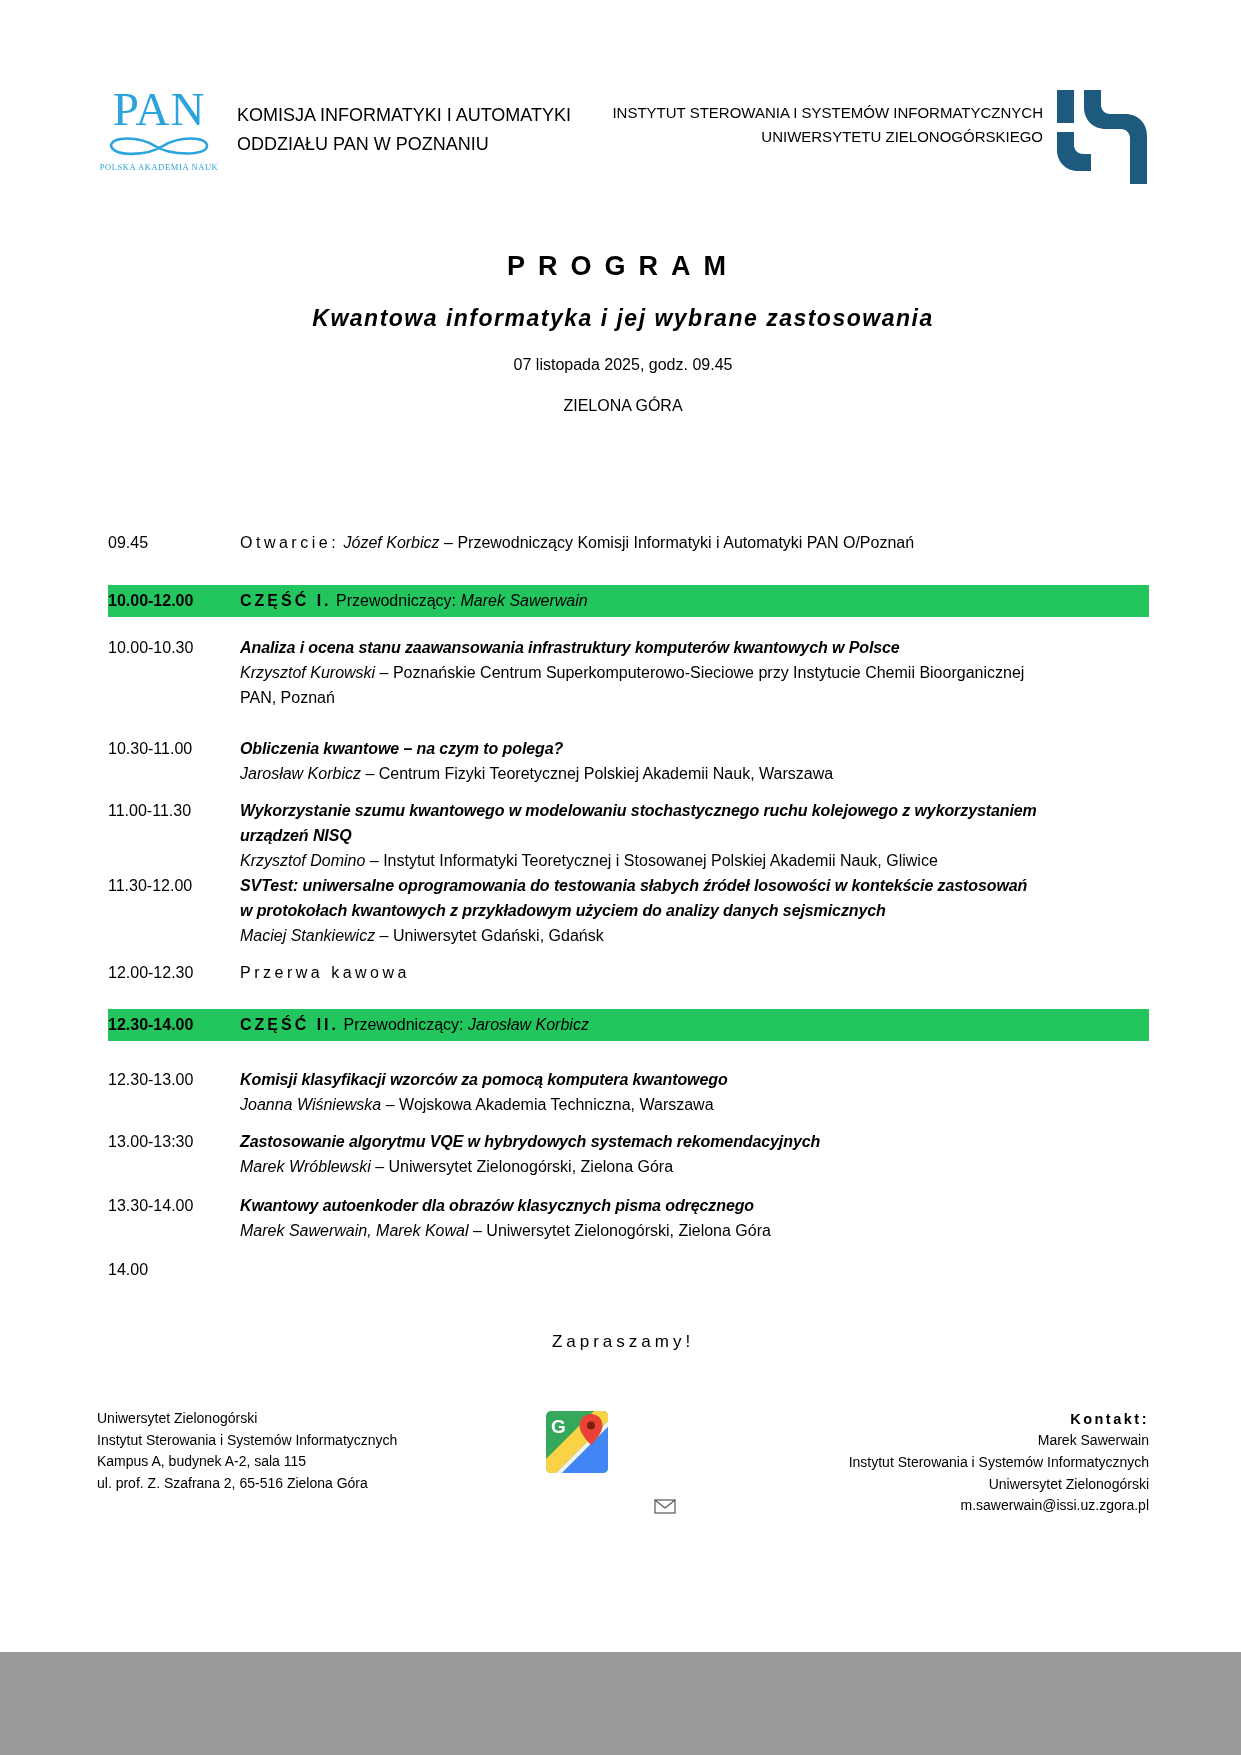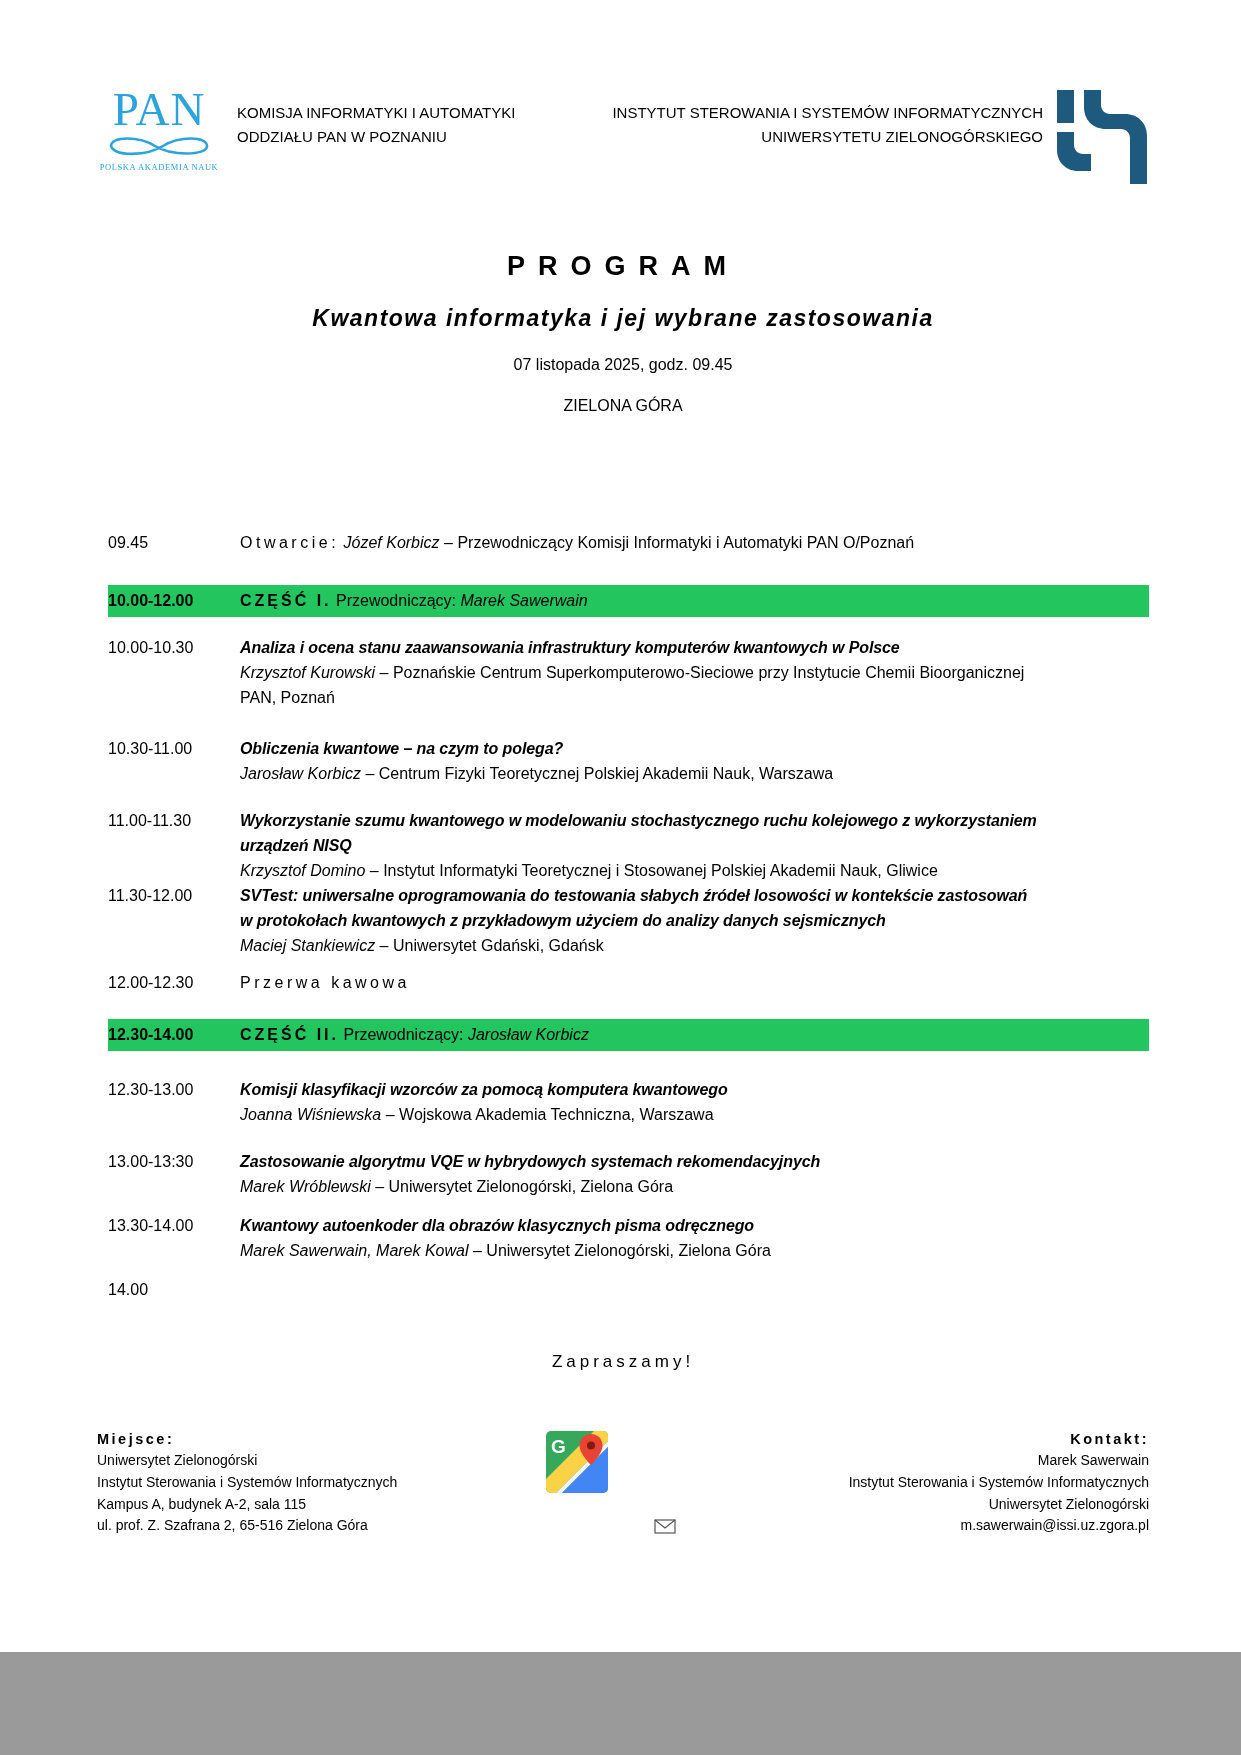--- a/index.html
+++ b/index.html
@@ -9,21 +9,21 @@
     font-family: "Liberation Sans", "DejaVu Sans", sans-serif; color: #000;
     padding: 88px 92px 0 97px; overflow: hidden; position: relative;
   }
 
   
   .header { display: flex; align-items: flex-start; height: 106px; }
   .pan-logo { flex: none; width: 124px; text-align: center; color: #2BA3DC; }
   .pan-acronym { font-family: "Liberation Serif", "DejaVu Serif", serif; font-size: 47px; line-height: 0.92; letter-spacing: 1px; }
   .pan-swirl { display: block; width: 112px; height: 30px; margin: 0 auto; }
   .pan-caption { font-family: "Liberation Serif", "DejaVu Serif", serif; font-size: 8.5px; letter-spacing: 0.6px; white-space: nowrap; margin-top: 1px; }
-  .org-left { margin-left: 16px; padding-top: 13px; font-size: 15px; line-height: 1.6; }
+  .org-left { margin-left: 16px; padding-top: 13px; font-size: 18px; line-height: 1.6; }
   .org-right { margin-left: auto; text-align: right; padding-top: 13px; font-size: 15px; line-height: 1.6; }
   .issi-logo { flex: none; width: 94px; height: 98px; margin-left: 12px; }
 
   
   .title-block { text-align: center; }
   .doc-title { margin-top: 56px; font-size: 27px; font-weight: bold; letter-spacing: 13px; line-height: 1.2; }
   .subtitle { margin-top: 21px; font-size: 16px; line-height: 1.3; }
   .seminar-title { margin-top: 22px; font-size: 23px; font-weight: bold; font-style: italic; letter-spacing: 1.5px; line-height: 1.3; }
   .date-line { margin-top: 21px; font-size: 16px; line-height: 1.3; }
   .city { margin-top: 20px; font-size: 16px; line-height: 1.3; }
@@ -33,21 +33,21 @@
   .row { display: grid; grid-template-columns: 132px 1fr; align-items: start; }
   .bar-row { background: #22c55e; padding: 3px 0 4px 0; }
   .bar-row .time { font-weight: bold; }
   .part-label { font-weight: bold; letter-spacing: 3px; }
   .chair-name { font-style: italic; }
   .lsp { letter-spacing: 3.5px; }
   .talk-content { max-width: 800px; }
   .talk-title { font-weight: bold; font-style: italic; letter-spacing: -0.1px; }
   .talk-speaker .name { font-style: italic; }
   .opening-desc { }
-  .mt12{margin-top:12px}.mt14{margin-top:14px}.mt16{margin-top:0}.mt22{margin-top:22px}
+  .mt12{margin-top:12px}.mt14{margin-top:14px}.mt16{margin-top:0}.mt22{margin-top:12px}
   .mt24{margin-top:24px}.mt26{margin-top:26px}.mt30{margin-top:30px}.mt31{margin-top:18px}
   .invitation { text-align: center; margin-top: 50px; font-size: 17px; letter-spacing: 4px; }
 
   
   .footer { display: grid; grid-template-columns: 1fr auto 1fr; margin-top: 56px; font-size: 14px; line-height: 1.55; align-items: start; }
   .footer-heading { font-weight: bold; font-size: 14.5px; letter-spacing: 2.5px; }
   .contact-block { text-align: right; }
   .maps-icon { width: 62px; height: 62px; transform: translateX(-46px); margin-top: 3px; cursor: pointer; }
   .email-row { display: flex; justify-content: space-between; align-items: center; gap: 9px; }
   .envelope-icon svg { display: block; }
@@ -208,21 +208,20 @@
       <div class="time">14.00</div>
     </div>
 
   </div>
 
   <div class="invitation">Zapraszamy!</div>
 
   <div class="footer">
 
     <div class="venue-block">
-      <div class="footer-heading">Miejsce:</div>
       <div>Uniwersytet Zielonogórski</div>
       <div>Instytut Sterowania i Systemów Informatycznych</div>
       <div>Kampus A, budynek A-2, sala 115</div>
       <div>ul. prof. Z. Szafrana 2, 65-516 Zielona Góra</div>
     </div>
 
     <svg class="maps-icon" viewBox="0 0 62 62">
       <defs>
           <clipPath id="mapclip">
             <rect width="62" height="62" rx="5"></rect>

